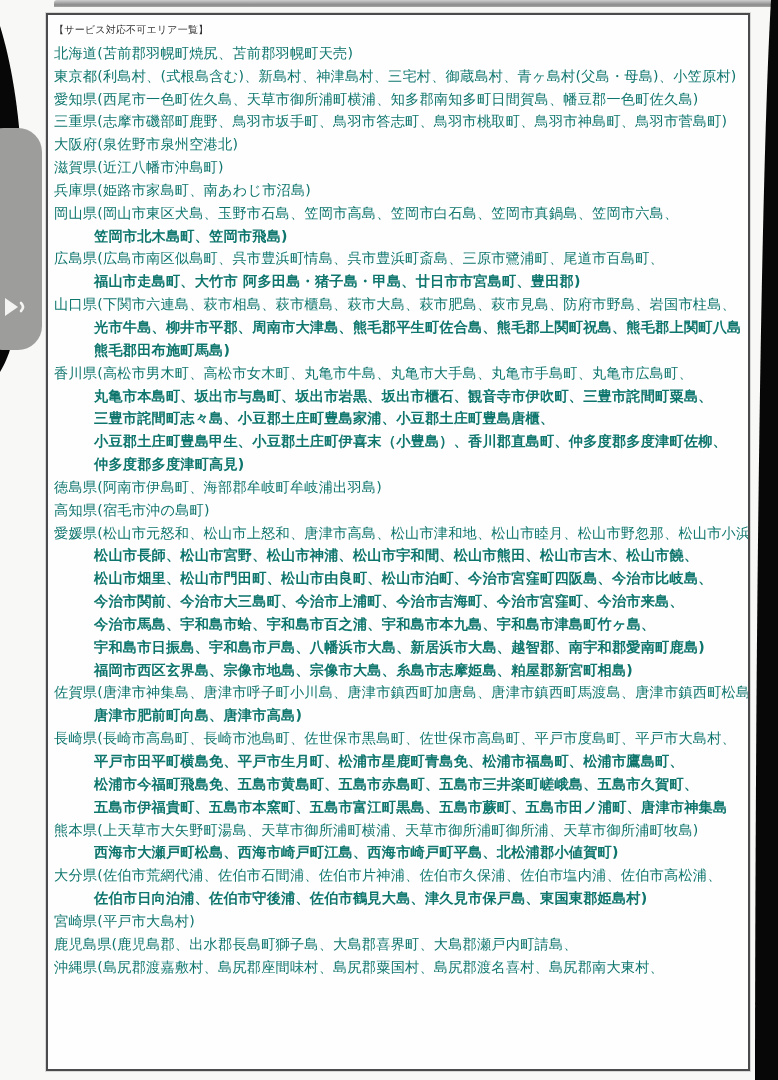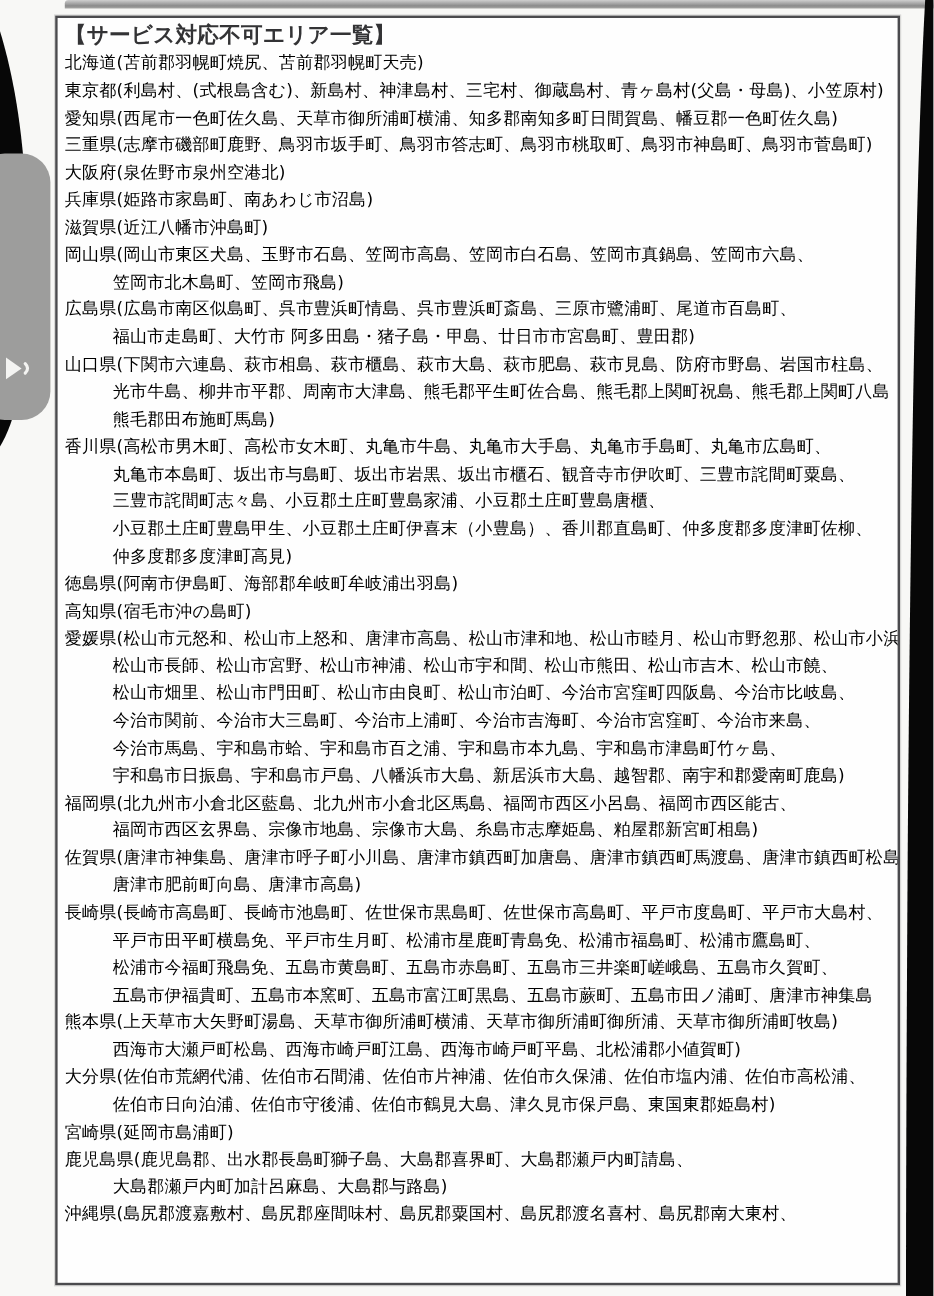--- a/index.html
+++ b/index.html
@@ -26,79 +26,77 @@
   }
   
   .doc{
     position:absolute;left:46px;top:13px;width:704px;height:1058px;
     box-sizing:border-box;background:#fefefe;
     border:2px solid #4b4b4e;
     box-shadow:0 0 0 1px #d8d8d6;
     padding:4px 0 0 6px;overflow:hidden;
   }
   .line{
-    font-size:14.2px;line-height:22.85px;color:#000000;
+    font-size:14.2px;line-height:22.85px;color:#0f766e;
     white-space:nowrap;letter-spacing:0.2px;
   }
-  .line.indent{padding-left:40px;}
+  .line.indent{padding-left:40px;font-weight:bold;}
   .title-line{
-    font-size:18px;line-height:22.85px;color:#333335;
-    white-space:nowrap;letter-spacing:0.2px;font-weight:bold;
+    font-size:10px;line-height:22.85px;color:#333335;
+    white-space:nowrap;letter-spacing:0.2px;
   }
 </style>
 </head>
 <body>
 
 <div class="top-edge"></div>
 
 <div class="doc">
   <div class="title-line">【サービス対応不可エリア一覧】</div>
   <div>
       <div class="line">北海道(苫前郡羽幌町焼尻、苫前郡羽幌町天売)</div>
       <div class="line">東京都(利島村、(式根島含む)、新島村、神津島村、三宅村、御蔵島村、青ヶ島村(父島・母島)、小笠原村)</div>
       <div class="line">愛知県(西尾市一色町佐久島、天草市御所浦町横浦、知多郡南知多町日間賀島、幡豆郡一色町佐久島)</div>
       <div class="line">三重県(志摩市磯部町鹿野、鳥羽市坂手町、鳥羽市答志町、鳥羽市桃取町、鳥羽市神島町、鳥羽市菅島町)</div>
       <div class="line">大阪府(泉佐野市泉州空港北)</div>
+      <div class="line">滋賀県(近江八幡市沖島町)</div>
       <div class="line">兵庫県(姫路市家島町、南あわじ市沼島)</div>
-      <div class="line">滋賀県(近江八幡市沖島町)</div>
       <div class="line">岡山県(岡山市東区犬島、玉野市石島、笠岡市高島、笠岡市白石島、笠岡市真鍋島、笠岡市六島、</div>
       <div class="line indent">笠岡市北木島町、笠岡市飛島)</div>
       <div class="line">広島県(広島市南区似島町、呉市豊浜町情島、呉市豊浜町斎島、三原市鷺浦町、尾道市百島町、</div>
       <div class="line indent">福山市走島町、大竹市 阿多田島・猪子島・甲島、廿日市市宮島町、豊田郡)</div>
       <div class="line">山口県(下関市六連島、萩市相島、萩市櫃島、萩市大島、萩市肥島、萩市見島、防府市野島、岩国市柱島、</div>
       <div class="line indent">光市牛島、柳井市平郡、周南市大津島、熊毛郡平生町佐合島、熊毛郡上関町祝島、熊毛郡上関町八島</div>
       <div class="line indent">熊毛郡田布施町馬島)</div>
       <div class="line">香川県(高松市男木町、高松市女木町、丸亀市牛島、丸亀市大手島、丸亀市手島町、丸亀市広島町、</div>
       <div class="line indent">丸亀市本島町、坂出市与島町、坂出市岩黒、坂出市櫃石、観音寺市伊吹町、三豊市詫間町粟島、</div>
       <div class="line indent">三豊市詫間町志々島、小豆郡土庄町豊島家浦、小豆郡土庄町豊島唐櫃、</div>
       <div class="line indent">小豆郡土庄町豊島甲生、小豆郡土庄町伊喜末（小豊島）、香川郡直島町、仲多度郡多度津町佐柳、</div>
       <div class="line indent">仲多度郡多度津町高見)</div>
       <div class="line">徳島県(阿南市伊島町、海部郡牟岐町牟岐浦出羽島)</div>
       <div class="line">高知県(宿毛市沖の島町)</div>
       <div class="line">愛媛県(松山市元怒和、松山市上怒和、唐津市高島、松山市津和地、松山市睦月、松山市野忽那、松山市小浜</div>
       <div class="line indent">松山市長師、松山市宮野、松山市神浦、松山市宇和間、松山市熊田、松山市吉木、松山市饒、</div>
       <div class="line indent">松山市畑里、松山市門田町、松山市由良町、松山市泊町、今治市宮窪町四阪島、今治市比岐島、</div>
       <div class="line indent">今治市関前、今治市大三島町、今治市上浦町、今治市吉海町、今治市宮窪町、今治市来島、</div>
       <div class="line indent">今治市馬島、宇和島市蛤、宇和島市百之浦、宇和島市本九島、宇和島市津島町竹ヶ島、</div>
       <div class="line indent">宇和島市日振島、宇和島市戸島、八幡浜市大島、新居浜市大島、越智郡、南宇和郡愛南町鹿島)</div>
-      <div class="line">福岡県(北九州市小倉北区藍島、北九州市小倉北区馬島、福岡市西区小呂島、福岡市西区能古、</div>
       <div class="line indent">福岡市西区玄界島、宗像市地島、宗像市大島、糸島市志摩姫島、粕屋郡新宮町相島)</div>
       <div class="line">佐賀県(唐津市神集島、唐津市呼子町小川島、唐津市鎮西町加唐島、唐津市鎮西町馬渡島、唐津市鎮西町松島</div>
       <div class="line indent">唐津市肥前町向島、唐津市高島)</div>
       <div class="line">長崎県(長崎市高島町、長崎市池島町、佐世保市黒島町、佐世保市高島町、平戸市度島町、平戸市大島村、</div>
       <div class="line indent">平戸市田平町横島免、平戸市生月町、松浦市星鹿町青島免、松浦市福島町、松浦市鷹島町、</div>
       <div class="line indent">松浦市今福町飛島免、五島市黄島町、五島市赤島町、五島市三井楽町嵯峨島、五島市久賀町、</div>
       <div class="line indent">五島市伊福貴町、五島市本窯町、五島市富江町黒島、五島市蕨町、五島市田ノ浦町、唐津市神集島</div>
       <div class="line">熊本県(上天草市大矢野町湯島、天草市御所浦町横浦、天草市御所浦町御所浦、天草市御所浦町牧島)</div>
       <div class="line indent">西海市大瀬戸町松島、西海市崎戸町江島、西海市崎戸町平島、北松浦郡小値賀町)</div>
       <div class="line">大分県(佐伯市荒網代浦、佐伯市石間浦、佐伯市片神浦、佐伯市久保浦、佐伯市塩内浦、佐伯市高松浦、</div>
       <div class="line indent">佐伯市日向泊浦、佐伯市守後浦、佐伯市鶴見大島、津久見市保戸島、東国東郡姫島村)</div>
-      <div class="line">宮崎県(延岡市島浦町)</div>
+      <div class="line">宮崎県(平戸市大島村)</div>
       <div class="line">鹿児島県(鹿児島郡、出水郡長島町獅子島、大島郡喜界町、大島郡瀬戸内町請島、</div>
-      <div class="line indent">大島郡瀬戸内町加計呂麻島、大島郡与路島)</div>
       <div class="line">沖縄県(島尻郡渡嘉敷村、島尻郡座間味村、島尻郡粟国村、島尻郡渡名喜村、島尻郡南大東村、</div>
     </div>
 </div>
 
 <svg class="bars-svg" viewBox="0 0 778 1080" xmlns="http://www.w3.org/2000/svg">
   <path d="M778,0 L771,0 C764,120 759,380 756.5,700 C755.5,850 755,1000 755,1080 L778,1080 Z" fill="#070707"></path>
   <path d="M0,26 C8,52 18,95 21.5,160 C24,215 23,280 16,325 C12,348 6,362 0,372 Z" fill="#070707"></path>
 </svg>
 
 <div class="volume-overlay">

